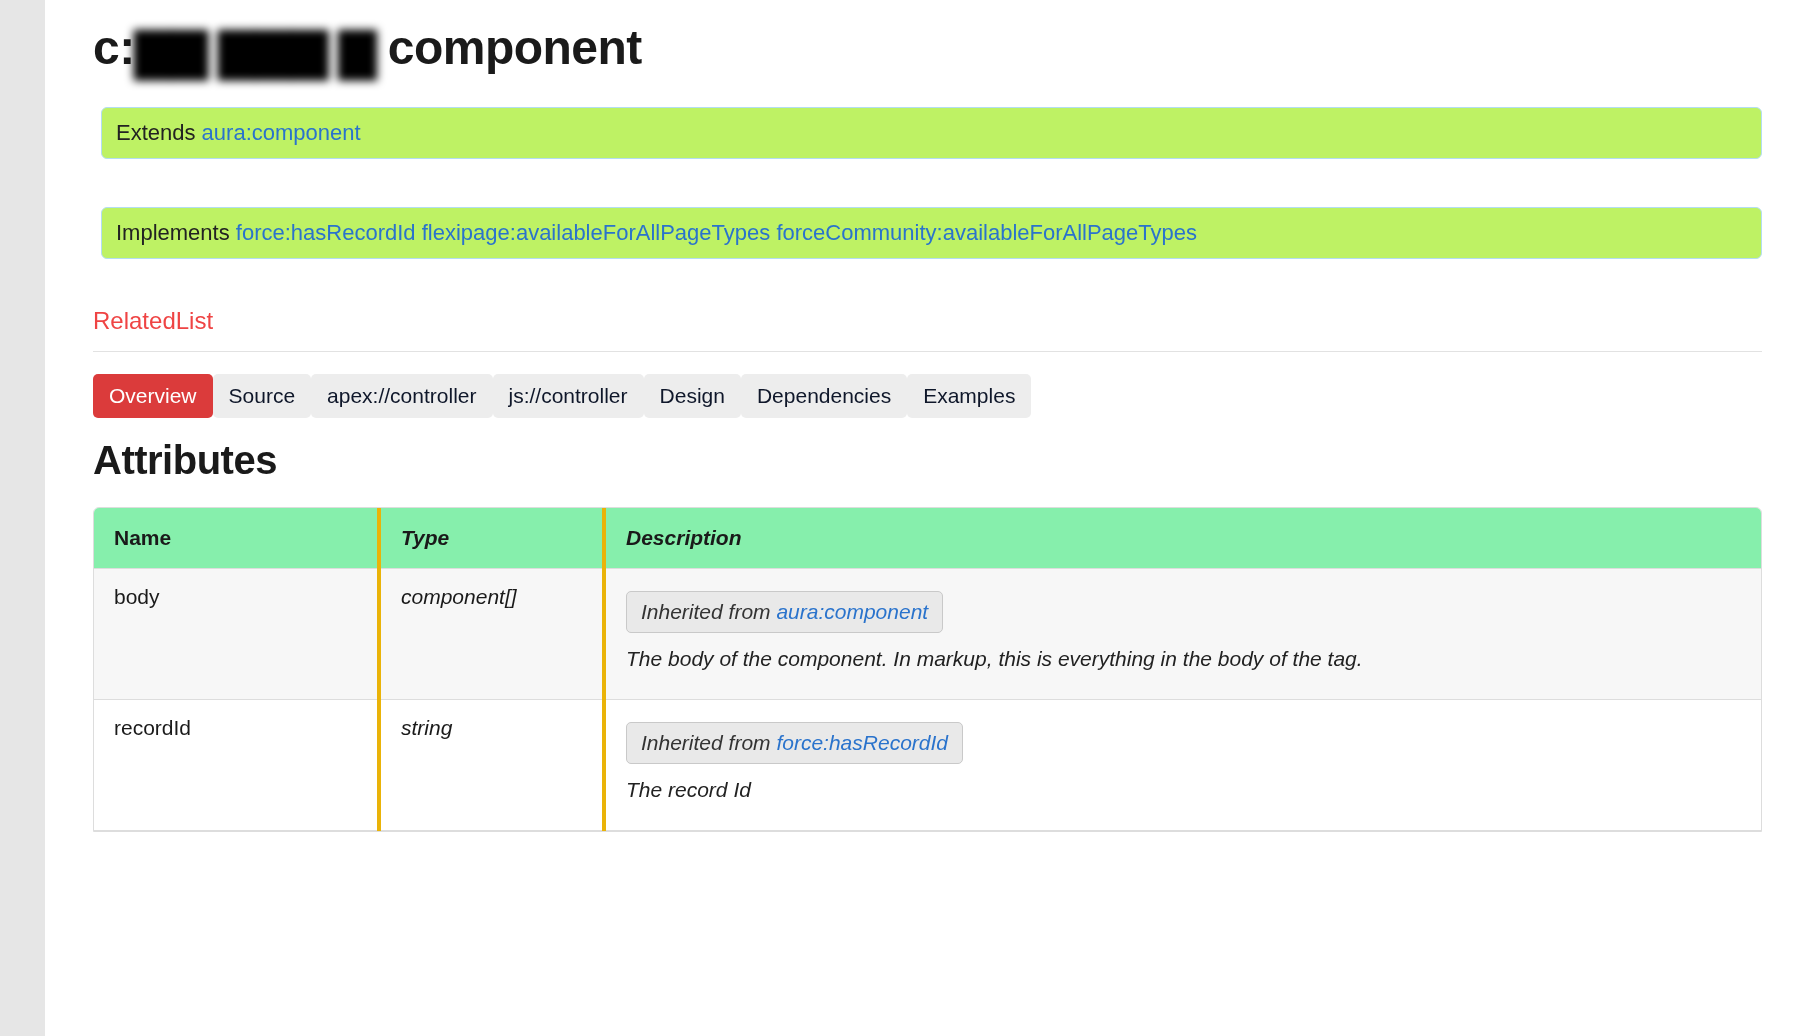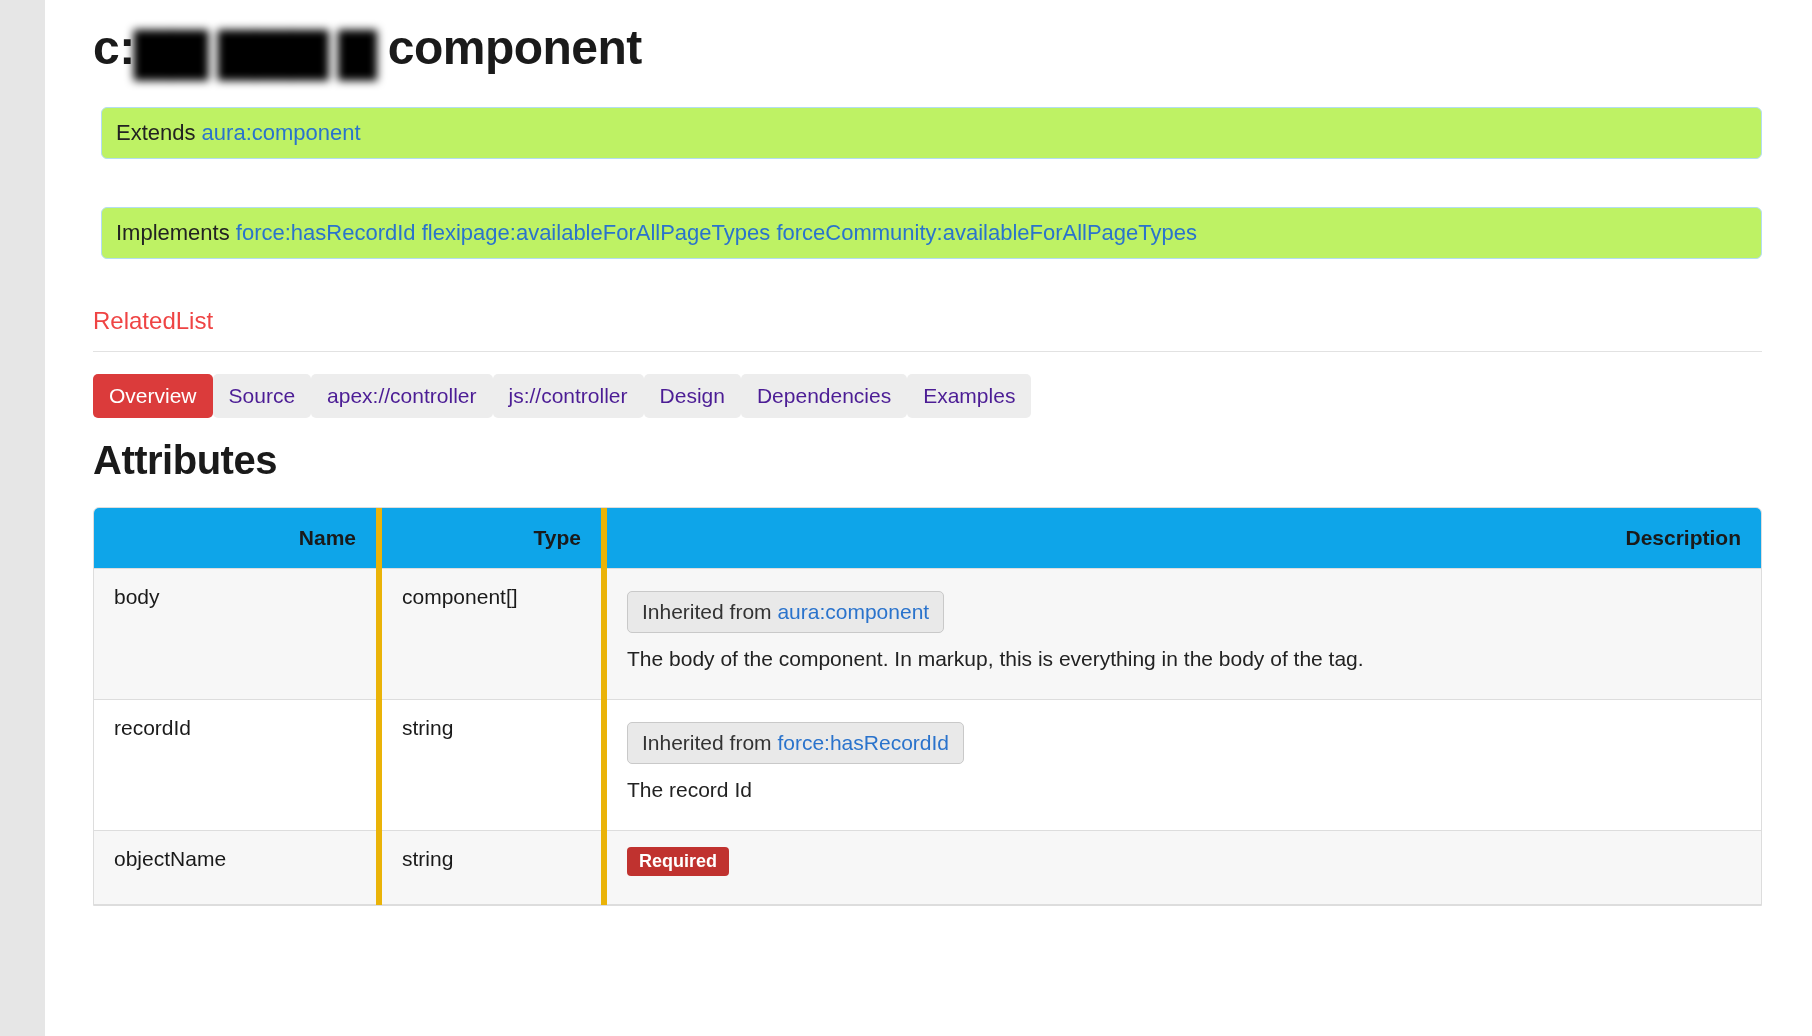--- a/index.html
+++ b/index.html
@@ -56,21 +56,21 @@
       border-top: 1px solid #e2e2e2;
       margin-bottom: 22px;
     }
     .tabs {
       display: flex;
       flex-wrap: wrap;
       margin-bottom: 20px;
     }
     .tab {
       background: #ededed;
-      color: #4c1d95;
+      color: #0f172a;
       border: none;
       border-radius: 5px;
       padding: 10px 16px;
       font-size: 21px;
       cursor: pointer;
       font-family: inherit;
     }
     .tab.active {
       background: #db3b3b;
       color: #fff;
@@ -85,36 +85,37 @@
       border: 1px solid #ddd;
       border-radius: 6px 6px 0 0;
       overflow: hidden;
     }
     table.attr-table {
       width: 100%;
       border-collapse: collapse;
       font-size: 21px;
     }
     table.attr-table th {
-      text-align: right;
+      text-align: left;
       font-weight: 700;
       padding: 18px 20px;
-      background: #0ea5e9;
+      background: #86efac;
       border-bottom: 1px solid #ddd;
     }
     table.attr-table td {
       padding: 16px 20px 28px 20px;
       vertical-align: top;
       border-bottom: 1px solid #ddd;
       background: #f7f7f7;
     }
     table.attr-table tbody tr:nth-child(even) td { background: #fff; }
     table.attr-table th + th,
     table.attr-table td + td {
-      border-left: 6px solid #eab308;
+      border-left: 4px solid #eab308;
+      font-style: italic;
     }
     .col-name { width: 285px; }
     .col-type { width: 225px; }
     .inherited-pill {
       display: inline-block;
       background: #e9e9e9;
       border: 1px solid #c9c9c9;
       border-radius: 5px;
       padding: 8px 14px;
       font-size: 21px;
@@ -180,22 +181,17 @@
           <tr>
             <td>body</td>
             <td>component[]</td>
             <td><div class="inherited-pill"><span>Inherited from </span><a href="#" class="link">aura:component</a></div><div class="desc-text">The body of the component. In markup, this is everything in the body of the tag.</div></td>
           </tr>
           <tr>
             <td>recordId</td>
             <td>string</td>
             <td><div class="inherited-pill"><span>Inherited from </span><a href="#" class="link">force:hasRecordId</a></div><div class="desc-text">The record Id</div></td>
           </tr>
-          <tr>
-            <td>objectName</td>
-            <td>string</td>
-            <td><span class="required-pill">Required</span></td>
-          </tr>
         </tbody>
     </table>
   </div>
 
 </div>
 
 </body></html>

